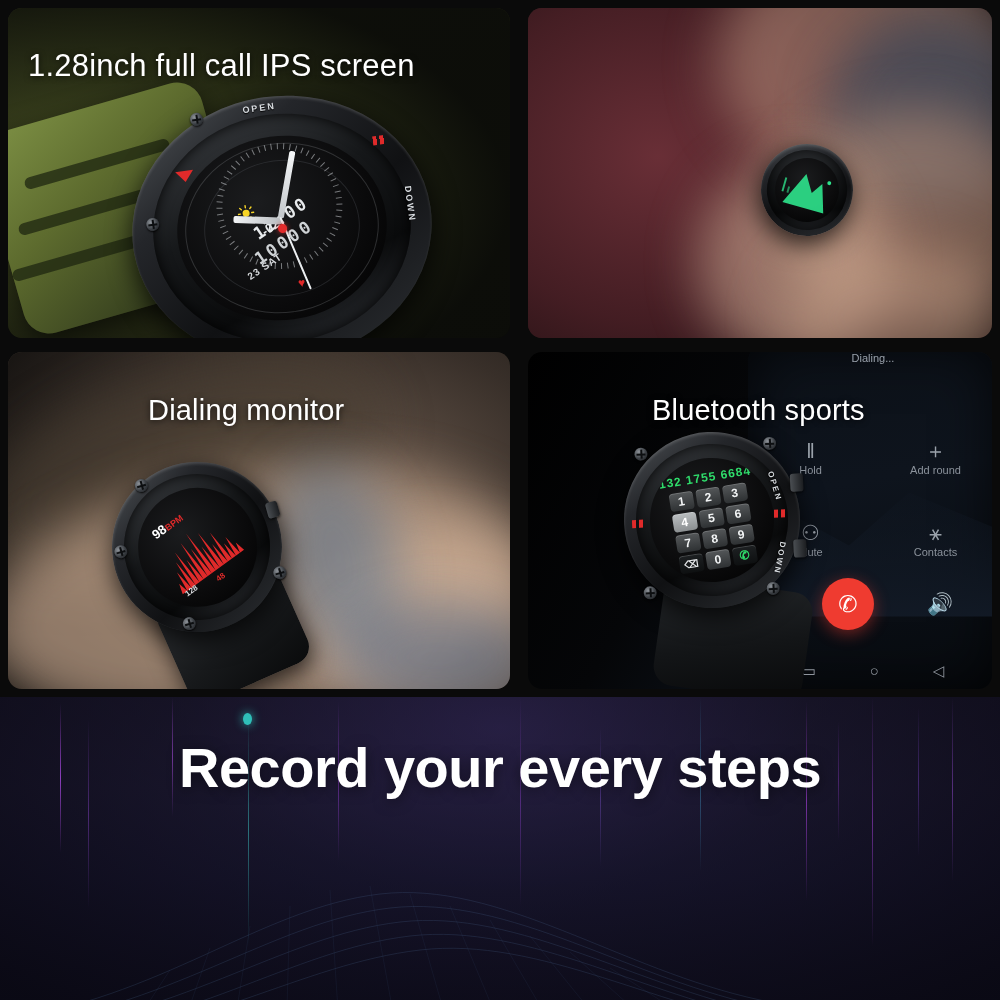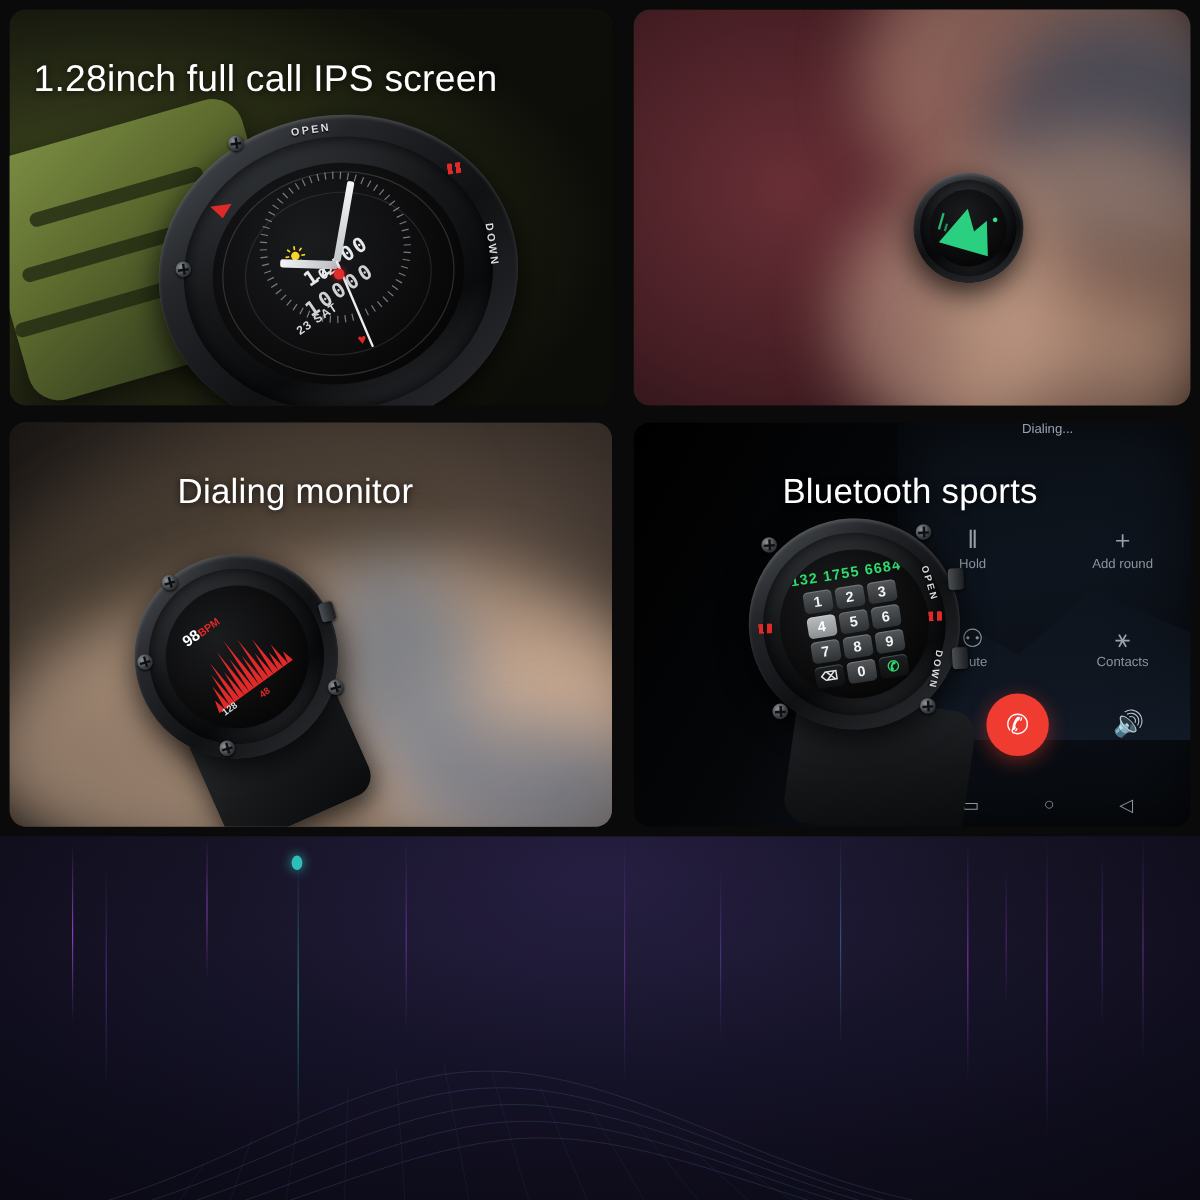--- a/index.html
+++ b/index.html
@@ -493,15 +493,16 @@
           <path d="M530,86 L614,190"></path>
         <path d="M570,102 L668,190"></path>
           <path d="M610,118 L722,190"></path>
         <path d="M290,56 L286,190"></path>
           <path d="M250,76 L232,190"></path>
         <path d="M210,98 L178,190"></path>
           <path d="M170,120 L124,190"></path>
       </g>
     </svg>
 
+    <div class="b-title">Record your every steps</div>
   </div>
 
 </div>
 
 </body></html>

